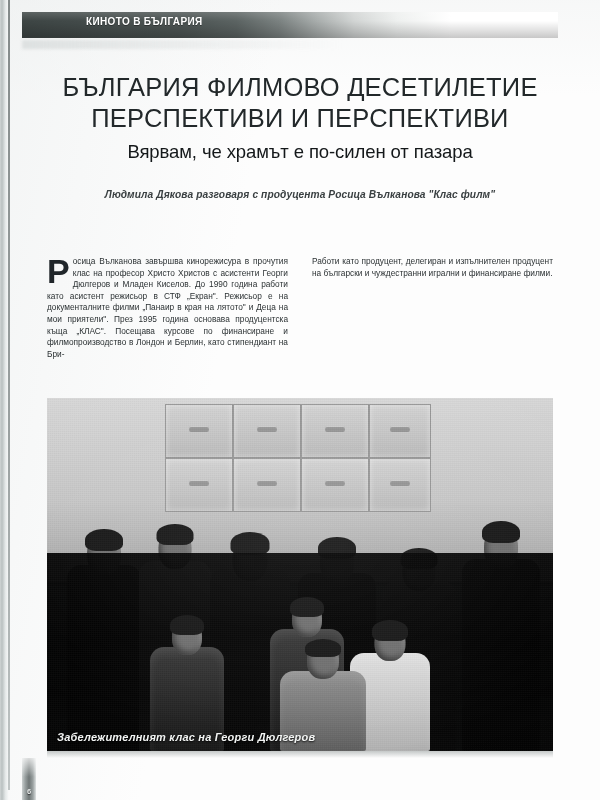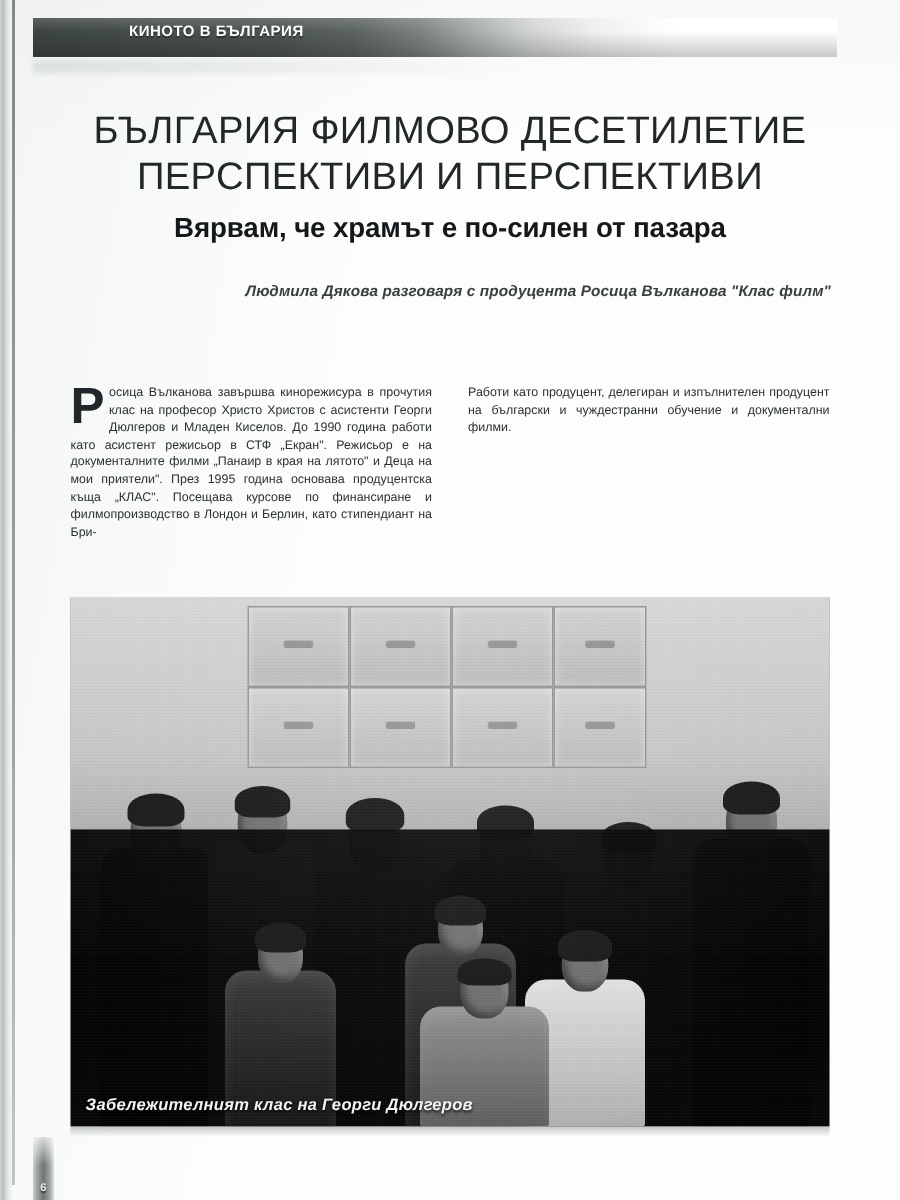--- a/index.html
+++ b/index.html
@@ -92,29 +92,29 @@
     font-size: 25.5px;
     line-height: 31px;
     letter-spacing: .2px;
     font-weight: 400;
     white-space: nowrap;
   }
   #subhead {
     margin-top: 7px;
     color: #14181a;
     font-size: 18.5px;
-    font-weight: bold;
+    font-weight: normal;
     letter-spacing: -.1px;
     white-space: nowrap;
   }
   #byline {
     position: absolute;
     left: 46px; top: 189px;
     width: 508px;
-    text-align: right;
+    text-align: center;
     font-style: italic;
     font-weight: bold;
     font-size: 10.2px;
     color: #3a4042;
     letter-spacing: .1px;
     white-space: nowrap;
   }
 
   
   #columns {
@@ -288,21 +288,21 @@
     <div id="subhead">Вярвам, че храмът е по-силен от пазара</div>
   </div>
 
   <div id="byline">Людмила Дякова разговаря с продуцента Росица Вълканова "Клас филм"</div>
 
   <div id="columns">
     <div class="column">
       <p><span id="dropcap">Р</span><span>осица Вълканова завършва кинорежисура в прочутия клас на професор Христо Христов с асистенти Георги Дюлгеров и Младен Киселов. До 1990 година работи като асистент режисьор в СТФ „Екран". Режисьор е на документалните филми „Панаир в края на лятото" и Деца на мои приятели". През 1995 година основава продуцентска къща „КЛАС". Посещава курсове по финансиране и филмопроизводство в Лондон и Берлин, като стипендиант на Бри-</span></p>
     </div>
     <div class="column">
-      <p>Работи като продуцент, делегиран и изпълнителен продуцент на български и чуждестранни обучение и документални филми.</p>
+      <p>Работи като продуцент, делегиран и изпълнителен продуцент на български и чуждестранни игрални и финансиране филми.</p>
     </div>
   </div>
 
   <div id="photo-frame">
     <div id="photo-canvas">
       <div class="wall"></div>
 
       <div class="locker" style="left:118px; top:6px;  width:66px; height:52px;"></div>
       <div class="locker" style="left:186px; top:6px;  width:66px; height:52px;"></div>
       <div class="locker" style="left:254px; top:6px;  width:66px; height:52px;"></div>

